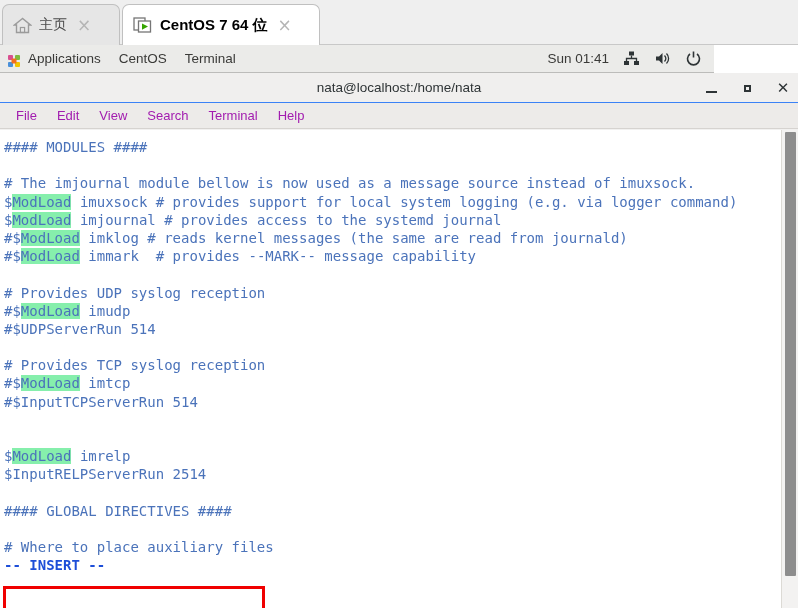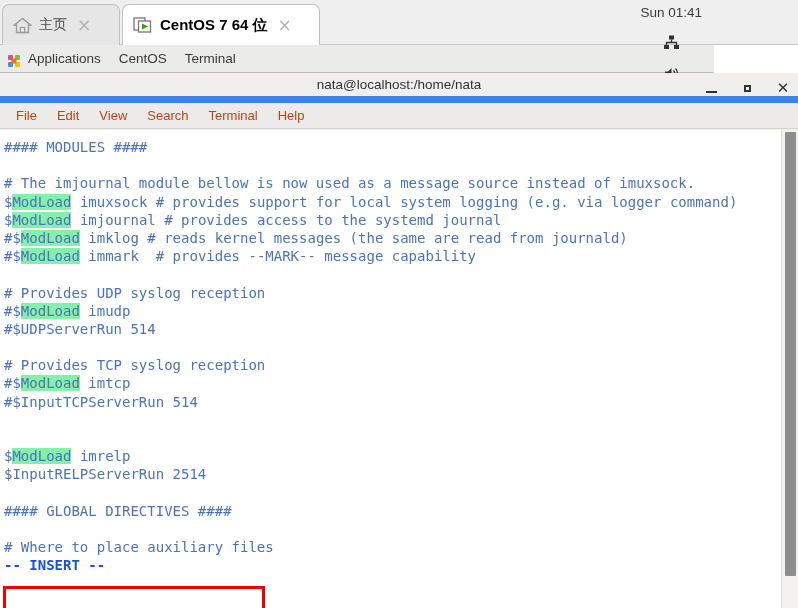--- a/index.html
+++ b/index.html
@@ -50,35 +50,35 @@
     display: flex; align-items: center;
   }
   .gn-item {
     font-size: 13.5px; color: #3a3a38;
     padding: 0 9px; line-height: 28px; white-space: nowrap;
   }
   .gn-apps { display: flex; align-items: center; gap: 6px; padding-left: 6px; }
   .apps-ico { width: 16px; height: 16px; flex: none; }
   .gn-right {
     margin-left: auto; display: flex; align-items: center;
-    gap: 14px; padding-right: 12px; flex-direction: column;
+    gap: 14px; padding-right: 12px;
   }
   .gn-clock { font-size: 13.5px; color: #3a3a38; }
   .gn-ico { width: 17px; height: 17px; }
 
   
   .term-window {
     position: absolute; left: 0; top: 73px;
     width: 798px; height: 535px;
     background: #f2f1f0;
   }
   .term-titlebar {
     position: relative; height: 30px;
     background: #f0efee;
-    border-bottom: 7px solid #3b82f6;
+    border-bottom: 1px solid #3b82f6;
     display: flex; align-items: center; justify-content: center;
   }
   .term-title {
     font-size: 13.5px; color: #2e3436; font-weight: normal;
   }
   .win-btns {
     position: absolute; right: 8px; top: 0; height: 30px;
     display: flex; align-items: center; gap: 22px;
   }
   .win-btn {
@@ -89,21 +89,21 @@
   .wb-max { width: 7px; height: 7px; border: 2px solid #2e3436; }
   .wb-close { font-size: 15px; color: #2e3436; line-height: 1; font-weight: bold;
               font-family: "DejaVu Sans", sans-serif; }
 
   .term-menubar {
     height: 26px; background: #edebe9;
     border-bottom: 1px solid #d6d3d0;
     display: flex; align-items: center; padding-left: 6px;
   }
   .tm-item {
-    font-size: 13px; color: #c2410c;
+    font-size: 13px; color: #a21caf;
     padding: 0 10px; line-height: 26px;
   }
 
   
   .term-body {
     position: absolute; left: 0; top: 57px;
     width: 798px; height: 478px;
     background: #ffffff;
     overflow: hidden;
   }

